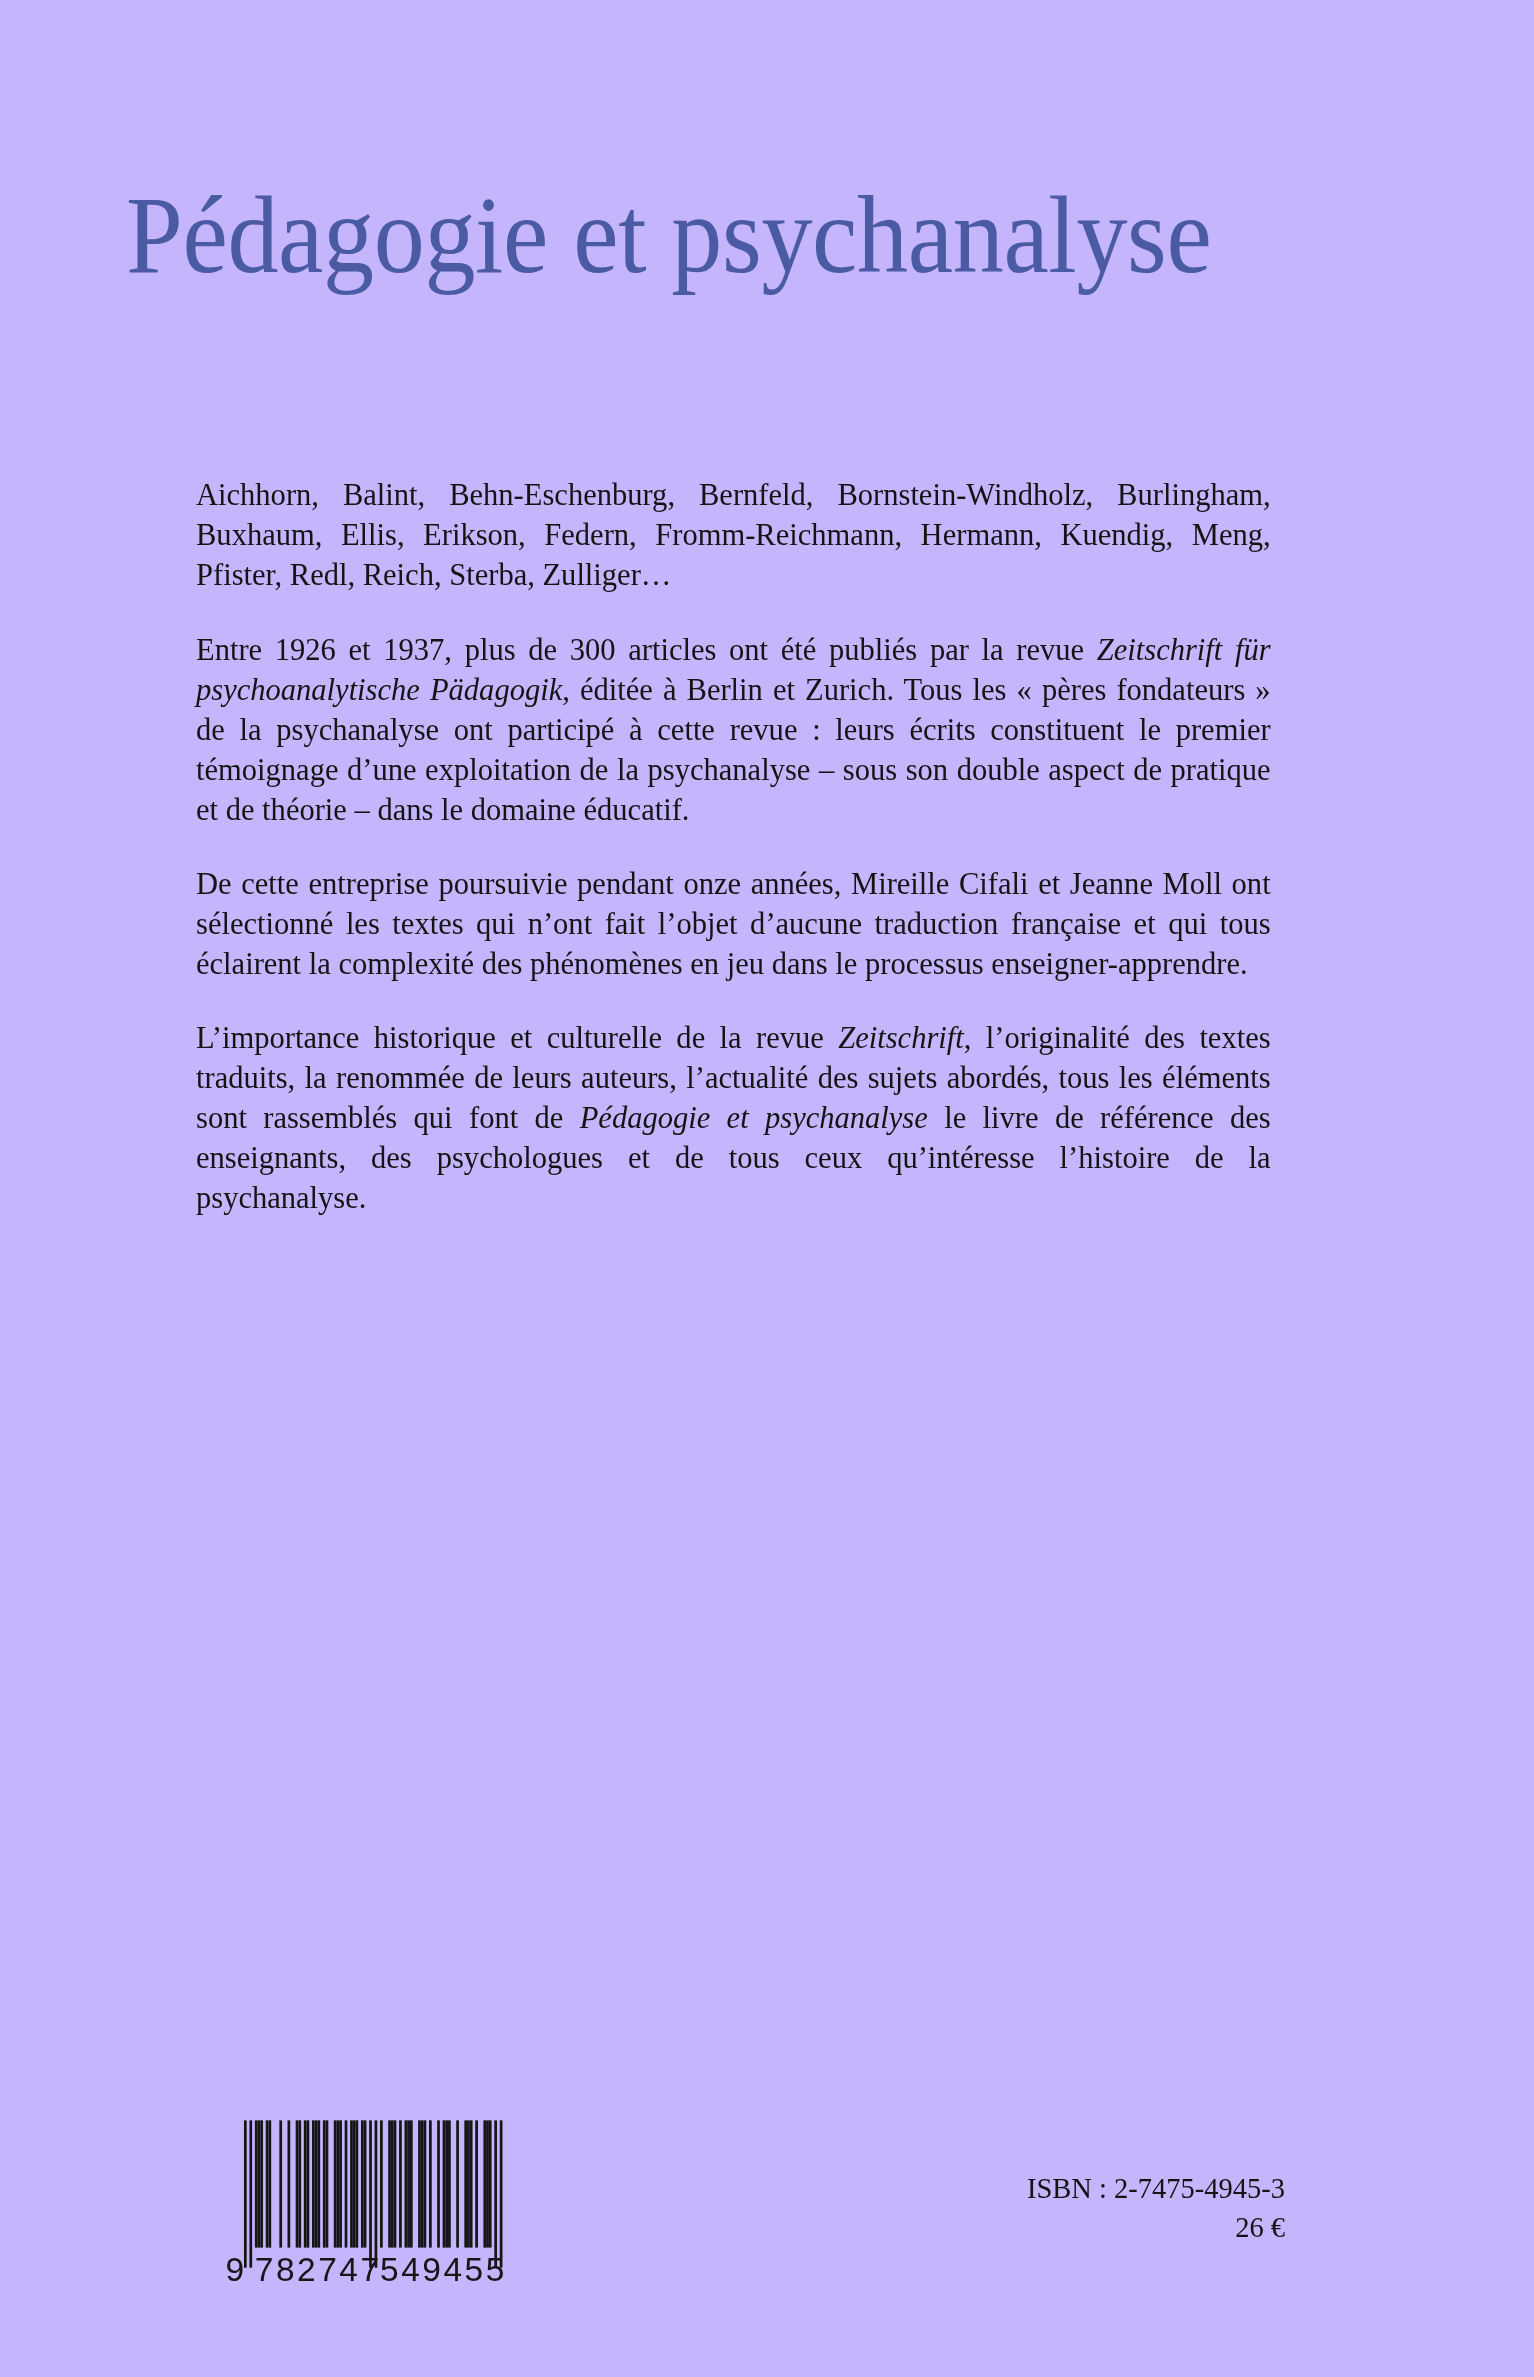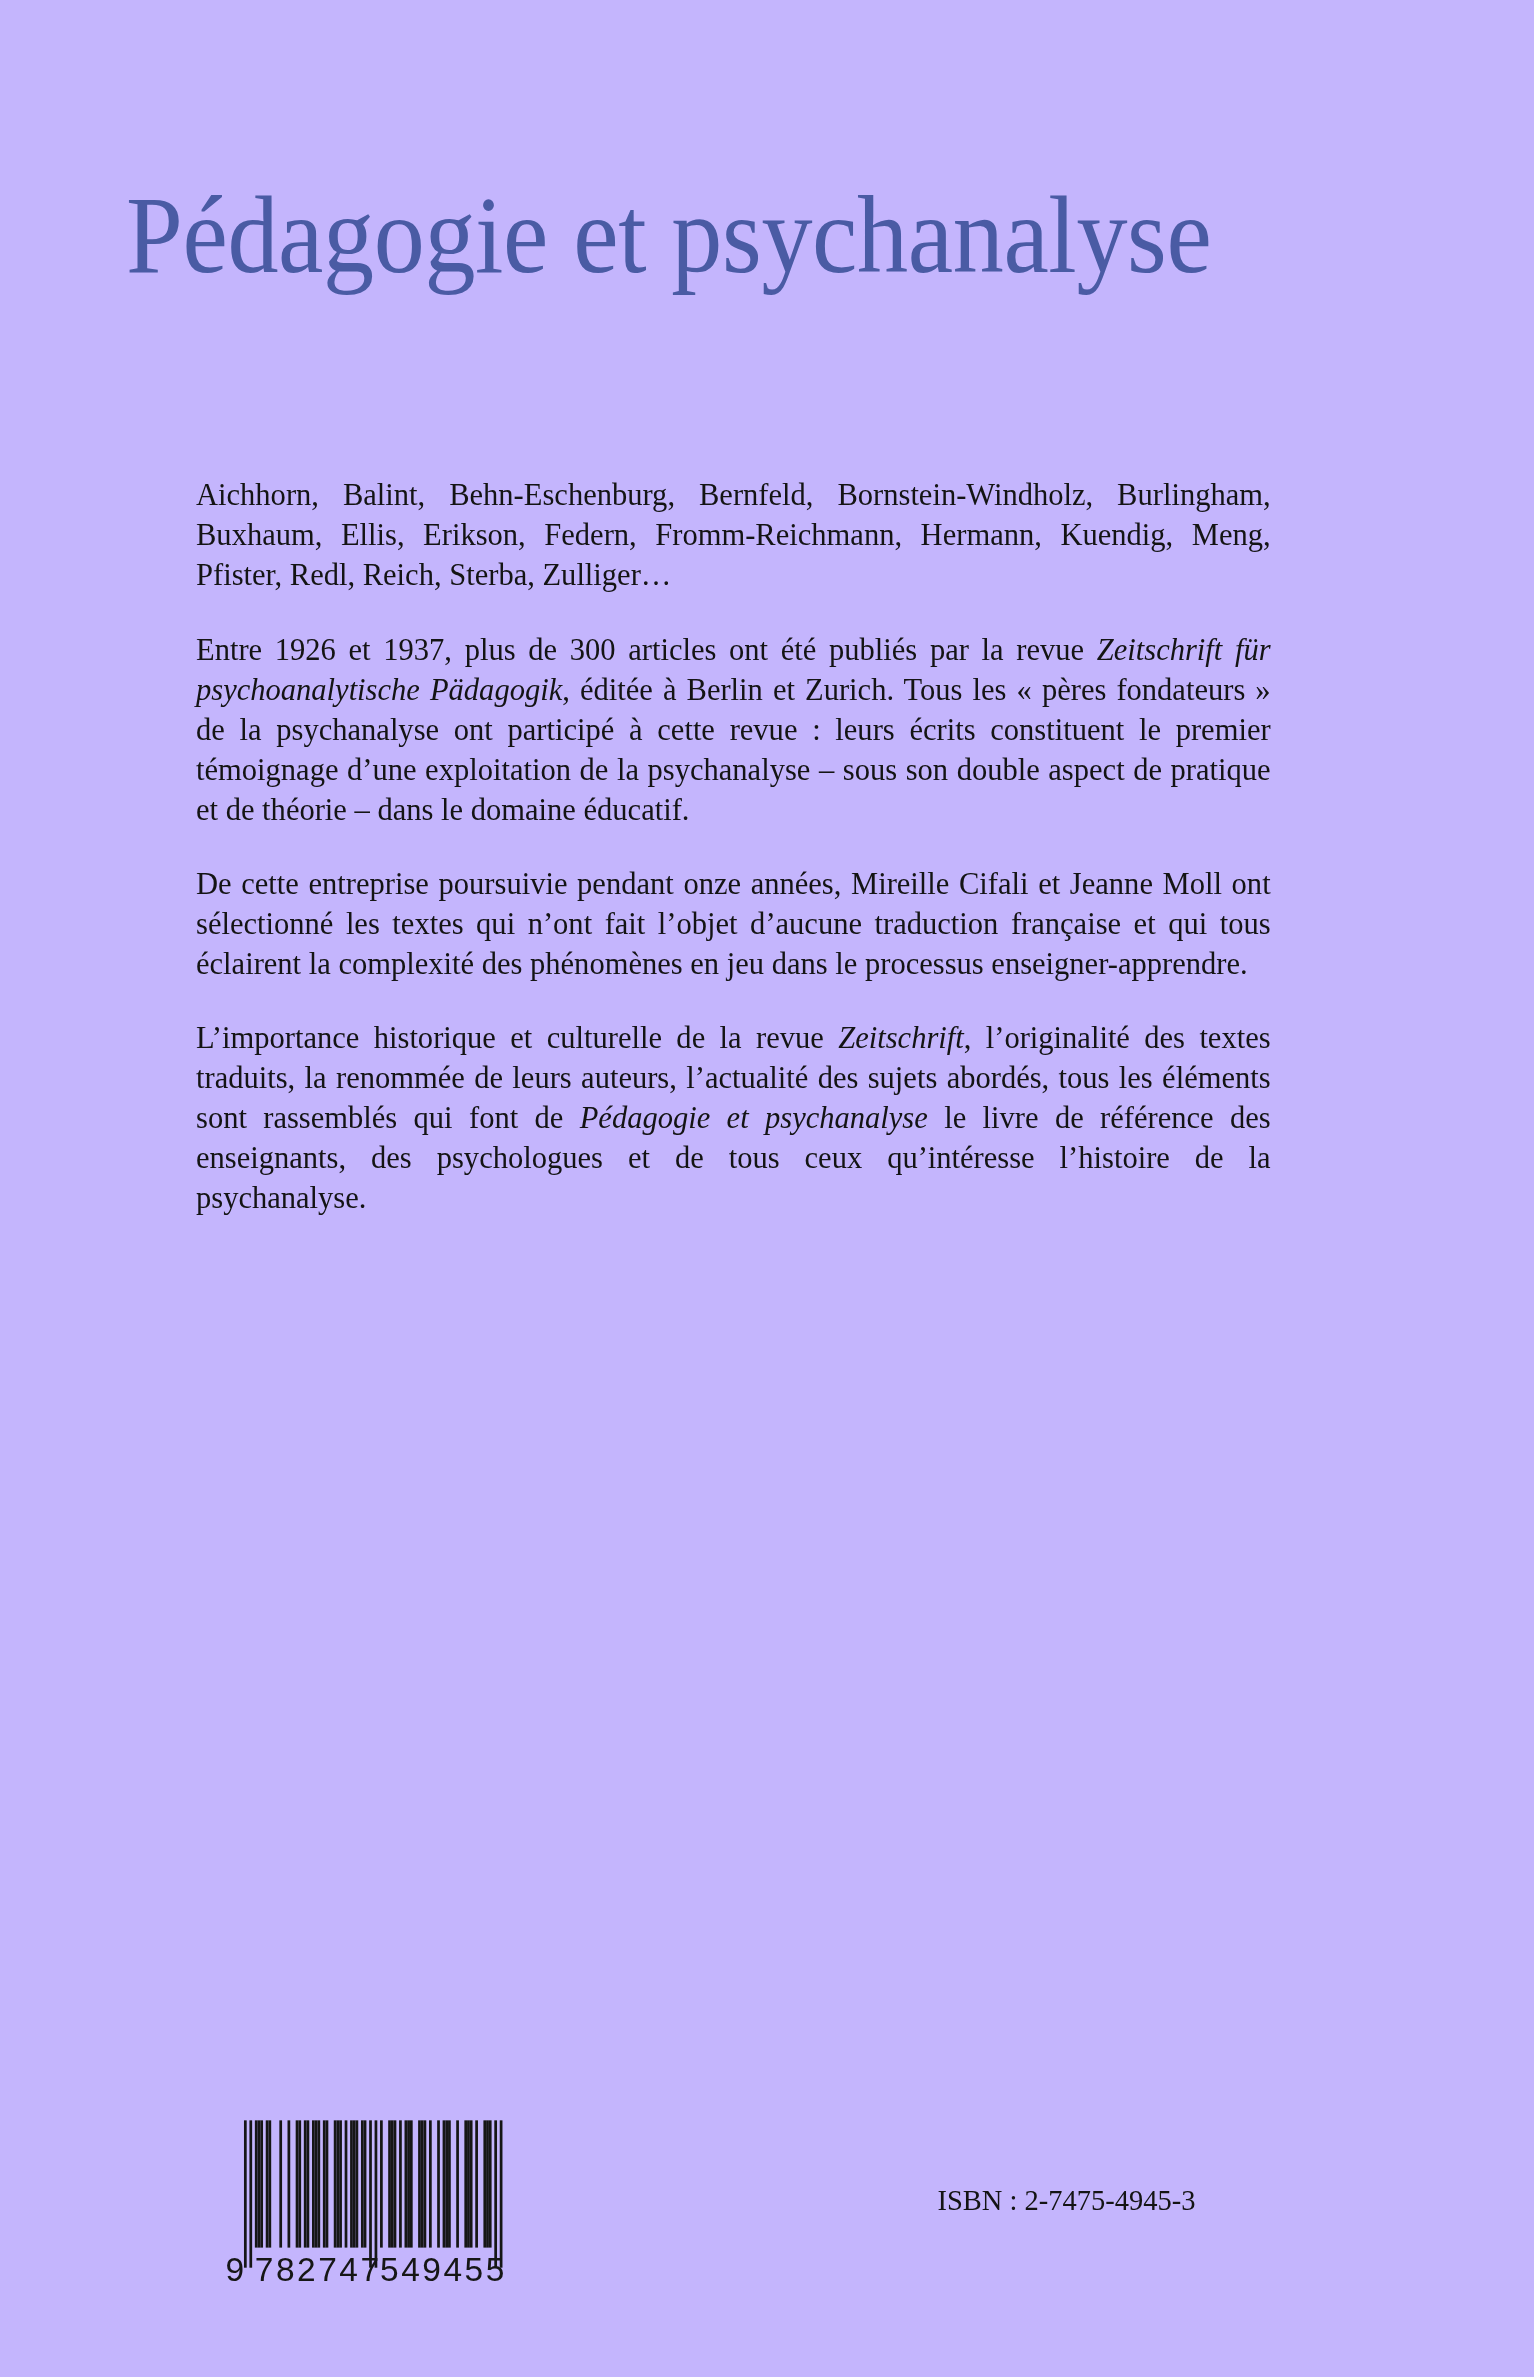--- a/index.html
+++ b/index.html
@@ -74,25 +74,24 @@
     width: 336px;
   }
   .barcode-svg { display: block; }
 
   
   .isbn-block {
     position: absolute;
     right: 250px;
     top: 2169px;
     width: 437px;
-    text-align: center;
+    text-align: right;
     font-size: 28.5px;
     line-height: 39px;
     color: #141414;
-    margin-top: 12px;
   }
   .isbn-line { display: block; white-space: nowrap; }
   .price-line { display: block; white-space: nowrap; }
 </style>
 </head>
 <body>
 
 <div class="page">
 
   <div class="title">Pédagogie et psychanalyse</div>
@@ -162,16 +161,17 @@
         <rect x="321.00" y="4" width="3.25" height="176" fill="#161616"></rect>
         <rect x="327.50" y="4" width="3.25" height="176" fill="#161616"></rect>
         <text x="0" y="196" text-anchor="start" font-family="&quot;Liberation Sans&quot;, &quot;DejaVu Sans&quot;, sans-serif" font-size="40" letter-spacing="3" fill="#161616">9</text>
         <text x="35" y="196" text-anchor="start" font-family="&quot;Liberation Sans&quot;, &quot;DejaVu Sans&quot;, sans-serif" font-size="40" letter-spacing="3" fill="#161616">782747</text>
         <text x="184.5" y="196" text-anchor="start" font-family="&quot;Liberation Sans&quot;, &quot;DejaVu Sans&quot;, sans-serif" font-size="40" letter-spacing="3" fill="#161616">549455</text>
       </svg>
   </div>
 
   <div class="isbn-block">
     <span class="isbn-line">ISBN : 2-7475-4945-3</span>
+    <span class="price-line">26 €</span>
   </div>
 
 </div>
 
 
 </body></html>

